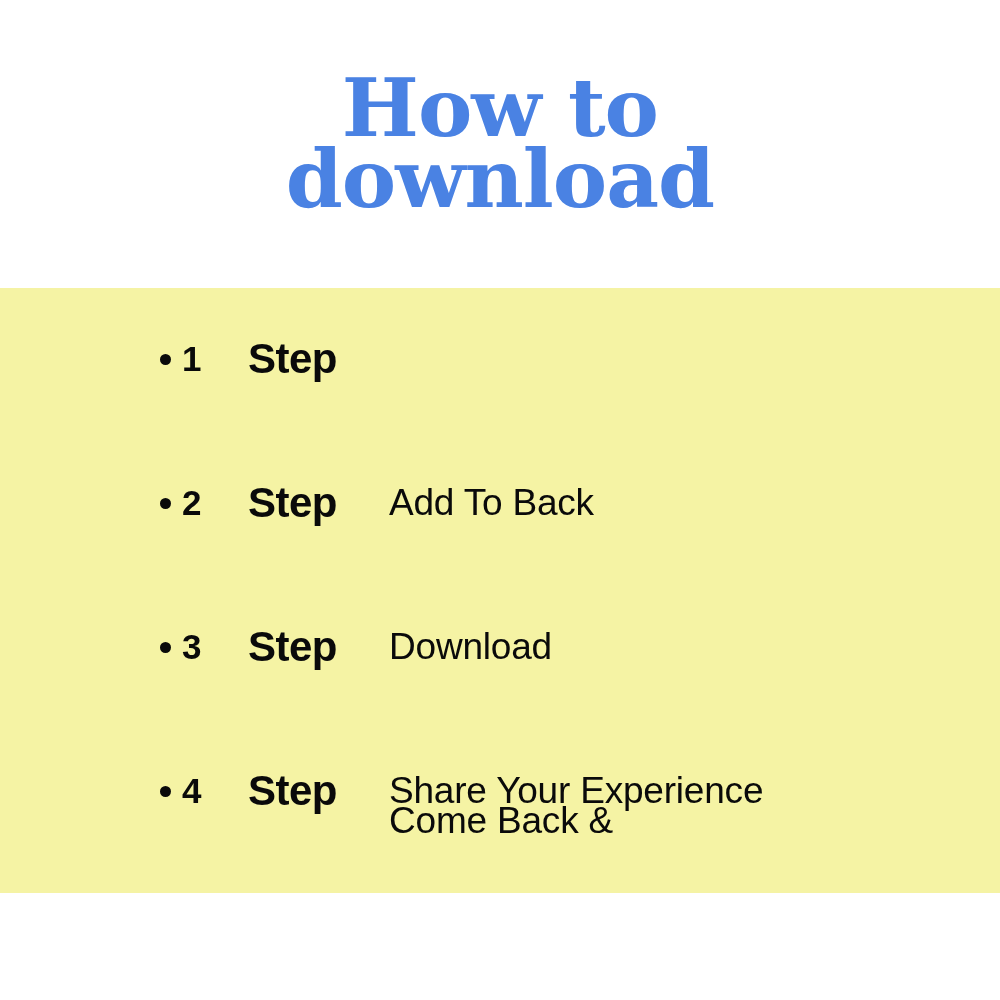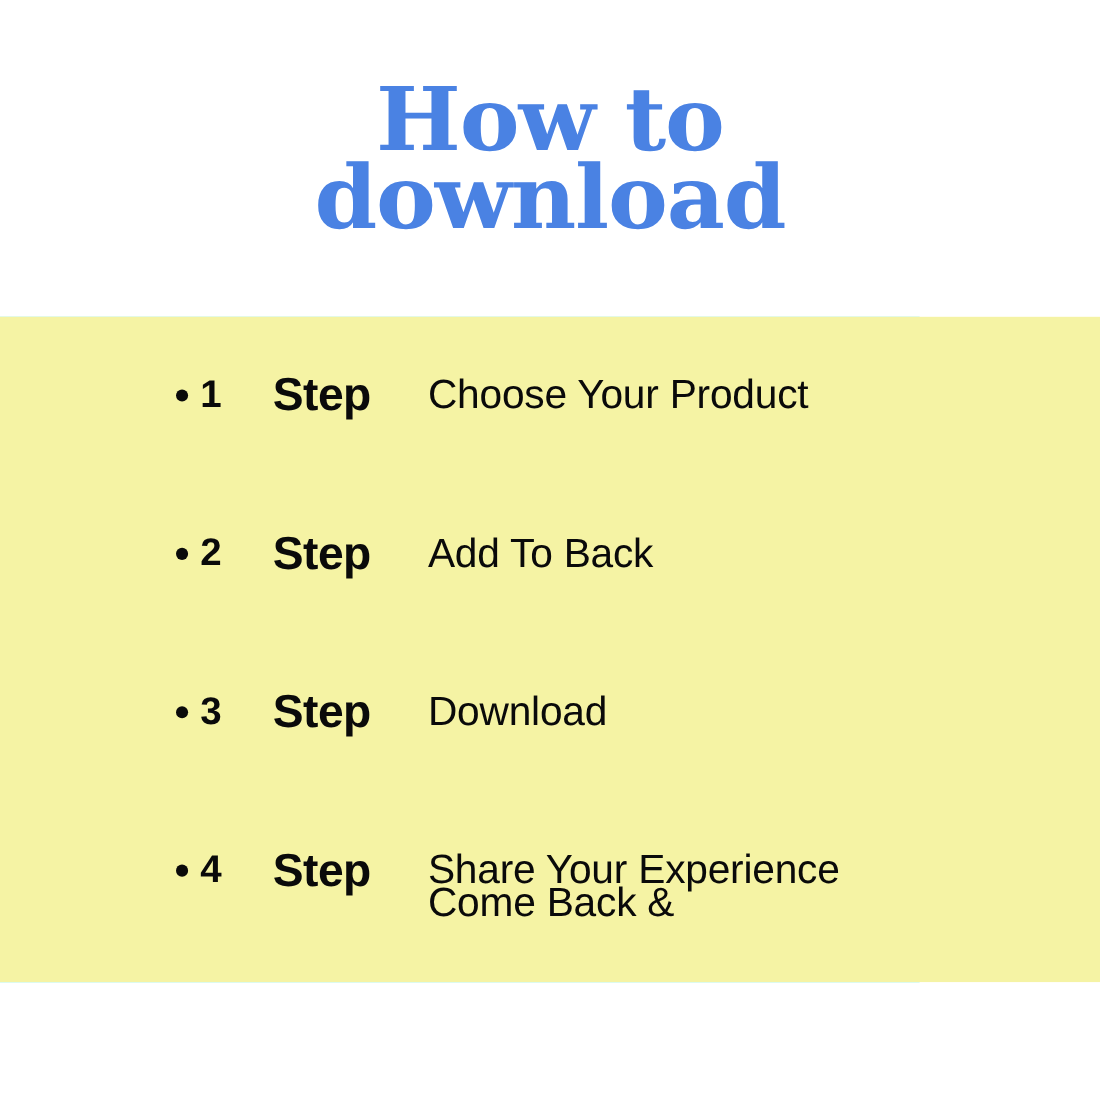--- a/index.html
+++ b/index.html
@@ -12,21 +12,21 @@
     height: 1000px;
     background: #ffffff;
     font-family: "Liberation Sans", sans-serif;
     overflow: hidden;
   }
 
   .poster {
     position: relative;
     width: 836px;
     height: 1000px;
-    background: #5eead4;
+    background: #be185d;
     box-sizing: border-box;
   }
 
   
   .header {
     position: absolute;
     left: 0;
     top: 0;
     width: 1000px;
     height: 288px;
@@ -176,23 +176,20 @@
 
   <div class="band">
     <ul class="steps">
 
       <li class="step-row r1">
         <span class="bullet">
           <span class="bullet-dot"></span>
         </span>
         <span class="step-num">1</span>
         <span class="step-word">Step</span>
-        <span class="step-desc">
-          <span class="desc-line">Choose Your Product</span>
-        </span>
       </li>
 
       <li class="step-row r2">
         <span class="bullet">
           <span class="bullet-dot"></span>
         </span>
         <span class="step-num">2</span>
         <span class="step-word">Step</span>
         <span class="step-desc">
           <span class="desc-line">Add To Back</span>

